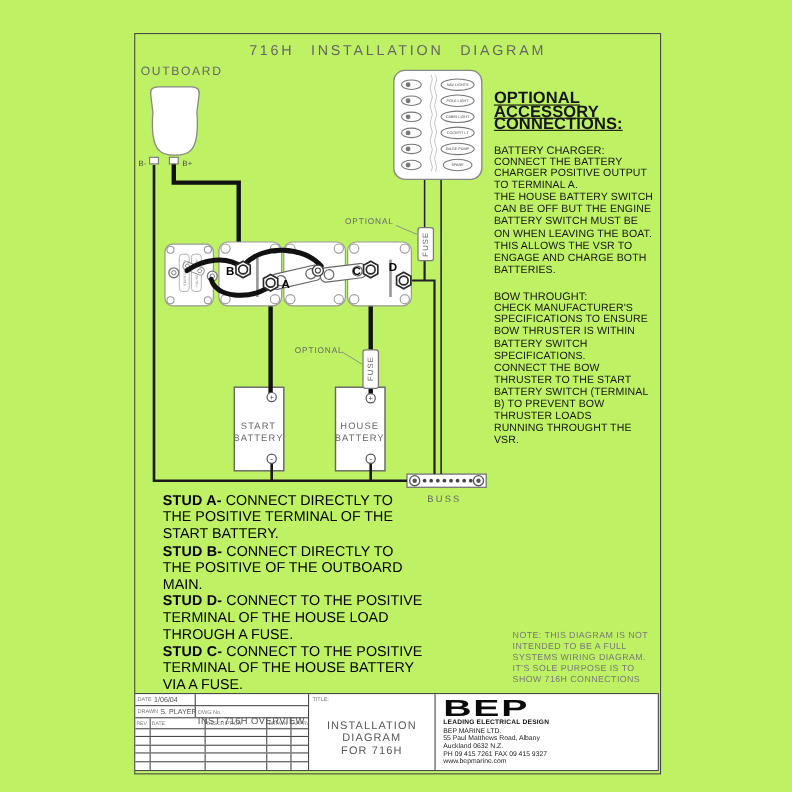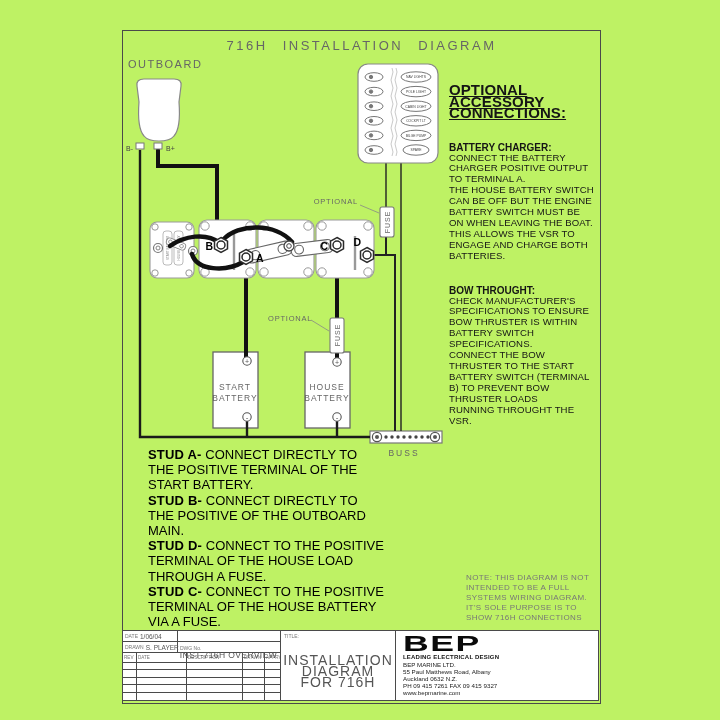--- a/index.html
+++ b/index.html
@@ -8,21 +8,21 @@
   .border-frame{position:absolute;left:122px;top:30px;width:477px;height:672px;
         border:1px solid #4a4a4a;}
   .diagram-title{position:absolute;left:122px;top:38px;width:479px;text-align:center;
         font-size:13px;color:#666;letter-spacing:2.5px;word-spacing:9px;}
   svg{position:absolute;left:0;top:0;}
   svg text{font-family:"Liberation Sans",sans-serif;}
   .cad{fill:#666;}
   .accessory{position:absolute;left:449px;top:84px;width:160px;color:#151515;}
   .accessory .head{font-size:15px;font-weight:bold;text-decoration:underline;
         white-space:pre-line;line-height:11.5px;letter-spacing:.1px;}
-  .accessory .sec-title{font-size:10px;font-weight:bold;margin-top:23px;}
+  .accessory .sec-title{font-size:10px;font-weight:normal;margin-top:13px;}
   .accessory .sec-body{font-size:9.6px;line-height:10.9px;white-space:pre-line;letter-spacing:.1px;}
   .stud-notes{position:absolute;left:148px;top:447px;width:268px;color:#000;
         font-size:13px;line-height:15.2px;}
   .stud-notes b{letter-spacing:.2px;}
   .stud-notes .rest{white-space:pre-line;}
   .note-box{position:absolute;left:466px;top:573px;width:140px;color:#777;
         font-size:8px;line-height:10px;white-space:pre-line;letter-spacing:.4px;}
   
   .tblock{position:absolute;left:122px;top:630px;width:477px;height:71px;
         border:1px solid #4a4a4a;display:flex;box-sizing:border-box;background:#fff;}
@@ -43,21 +43,21 @@
   .tb-revhead div{font-size:4.6px;color:#777;border-right:1px solid #4a4a4a;
         display:flex;align-items:center;padding-left:1px;overflow:hidden;white-space:nowrap;}
   .tb-revhead div:last-child{border-right:none;}
   .tb-revrows{flex:1;display:grid;grid-template-rows:repeat(5,1fr);}
   .tb-revrow{display:grid;grid-template-columns:14px 50px 56px 22px 1fr;border-bottom:1px solid #4a4a4a;}
   .tb-revrow:last-child{border-bottom:none;}
   .tb-revrow div{border-right:1px solid #4a4a4a;}
   .tb-revrow div:last-child{border-right:none;}
   .tb-mid{width:115px;border-right:1px solid #4a4a4a;position:relative;box-sizing:border-box;}
   .tb-mid .lbl{position:absolute;left:3px;top:2px;font-size:5px;color:#777;}
-  .tb-mid .ttl{position:absolute;left:0;top:24px;width:100%;text-align:center;font-size:14px;
+  .tb-mid .ttl{position:absolute;left:0;top:24px;width:100%;text-align:center;font-size:10px;
         color:#555;letter-spacing:1px;white-space:pre-line;line-height:11px;}
   .tb-right{flex:1;padding:3px 0 0 7px;box-sizing:border-box;overflow:hidden;}
   .bep-logo{font-size:23px;font-weight:900;color:#0a0a0a;letter-spacing:1px;
         transform:scaleX(1.55) scaleY(.92);transform-origin:left top;line-height:20px;height:19px;}
   .bep-tag{font-size:6px;font-weight:bold;color:#111;letter-spacing:.2px;margin-top:1px;}
   .bep-lines{font-size:6.2px;color:#222;line-height:7.1px;white-space:pre-line;margin-top:1px;}
 </style>
 </head>
 <body>
 

